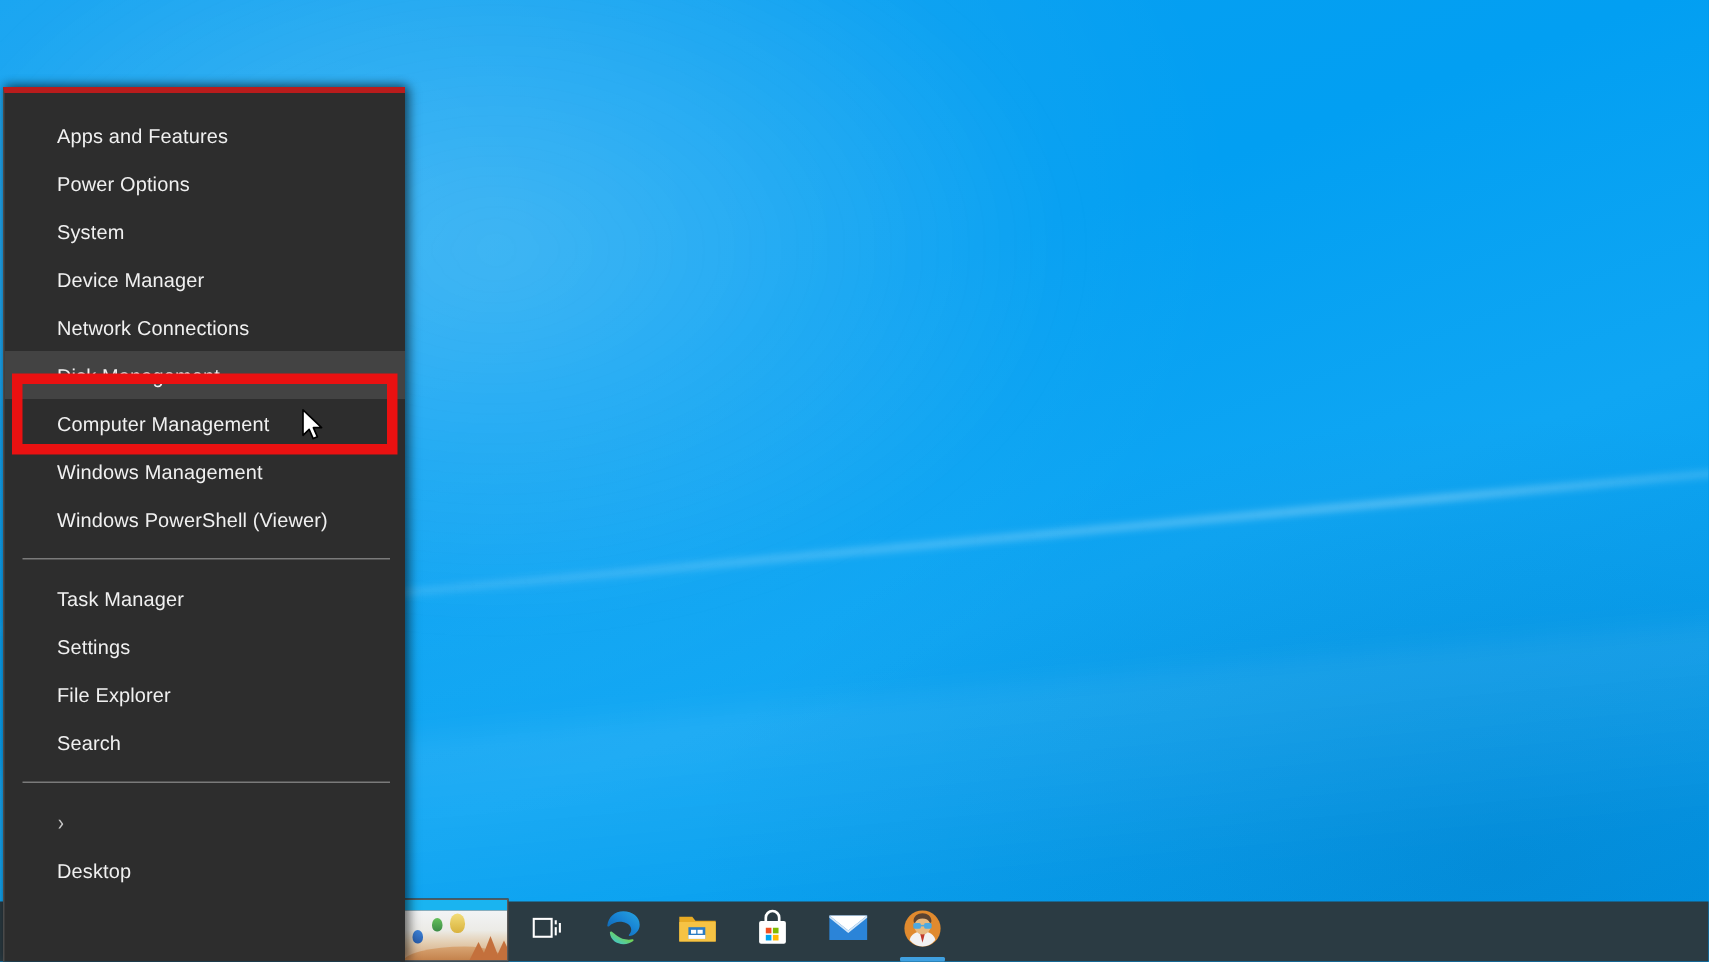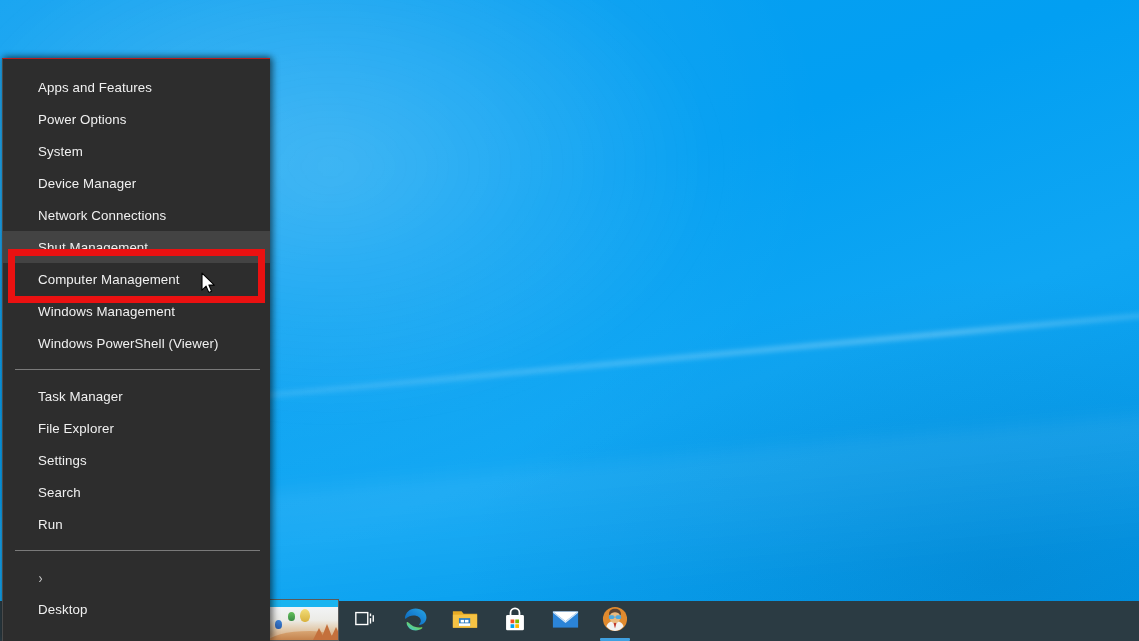--- a/index.html
+++ b/index.html
@@ -39,21 +39,21 @@
     width:70%; height:80%;
     background:radial-gradient(ellipse at center, rgba(255,255,255,0.15) 0%, rgba(255,255,255,0) 70%);
     filter:blur(14px);
   }
 
   
   #winx-menu{
     position:absolute; left:2px; top:58px;
     width:268px; height:583px;
     background:#2d2d2d;
-    border-top:1px solid #b91c1c;
+    border-top:4px solid #b91c1c;
     border-left:1px solid #4a4a4a;
     box-shadow:3px 0 7px rgba(0,0,0,0.45), 0 -2px 6px rgba(0,0,0,0.3);
     padding-top:12px;
     z-index:20;
   }
   .menu-item{
     position:relative;
     height:32px;
     display:flex;
     align-items:center;
@@ -283,48 +283,45 @@
   <div class="menu-item">
     <span class="label">System</span>
   </div>
   <div class="menu-item">
     <span class="label">Device Manager</span>
   </div>
   <div class="menu-item">
     <span class="label">Network Connections</span>
   </div>
   <div class="menu-item hovered">
-    <span class="label">Shut Management</span>
+    <span class="label">Disk Management</span>
   </div>
   <div class="menu-item">
     <span class="label">Computer Management</span>
   </div>
   <div class="menu-item">
     <span class="label">Windows Management</span>
   </div>
   <div class="menu-item">
     <span class="label">Windows PowerShell (Viewer)</span>
   </div>
 
   <div class="sep"></div>
 
   <div class="menu-item">
     <span class="label">Task Manager</span>
   </div>
   <div class="menu-item">
+    <span class="label">Settings</span>
+  </div>
+  <div class="menu-item">
     <span class="label">File Explorer</span>
   </div>
   <div class="menu-item">
-    <span class="label">Settings</span>
-  </div>
-  <div class="menu-item">
     <span class="label">Search</span>
-  </div>
-  <div class="menu-item">
-    <span class="label">Run</span>
   </div>
 
   <div class="sep"></div>
 
   <div class="menu-item">
     <span class="chevron">›</span>
   </div>
   <div class="menu-item">
     <span class="label">Desktop</span>
   </div>

